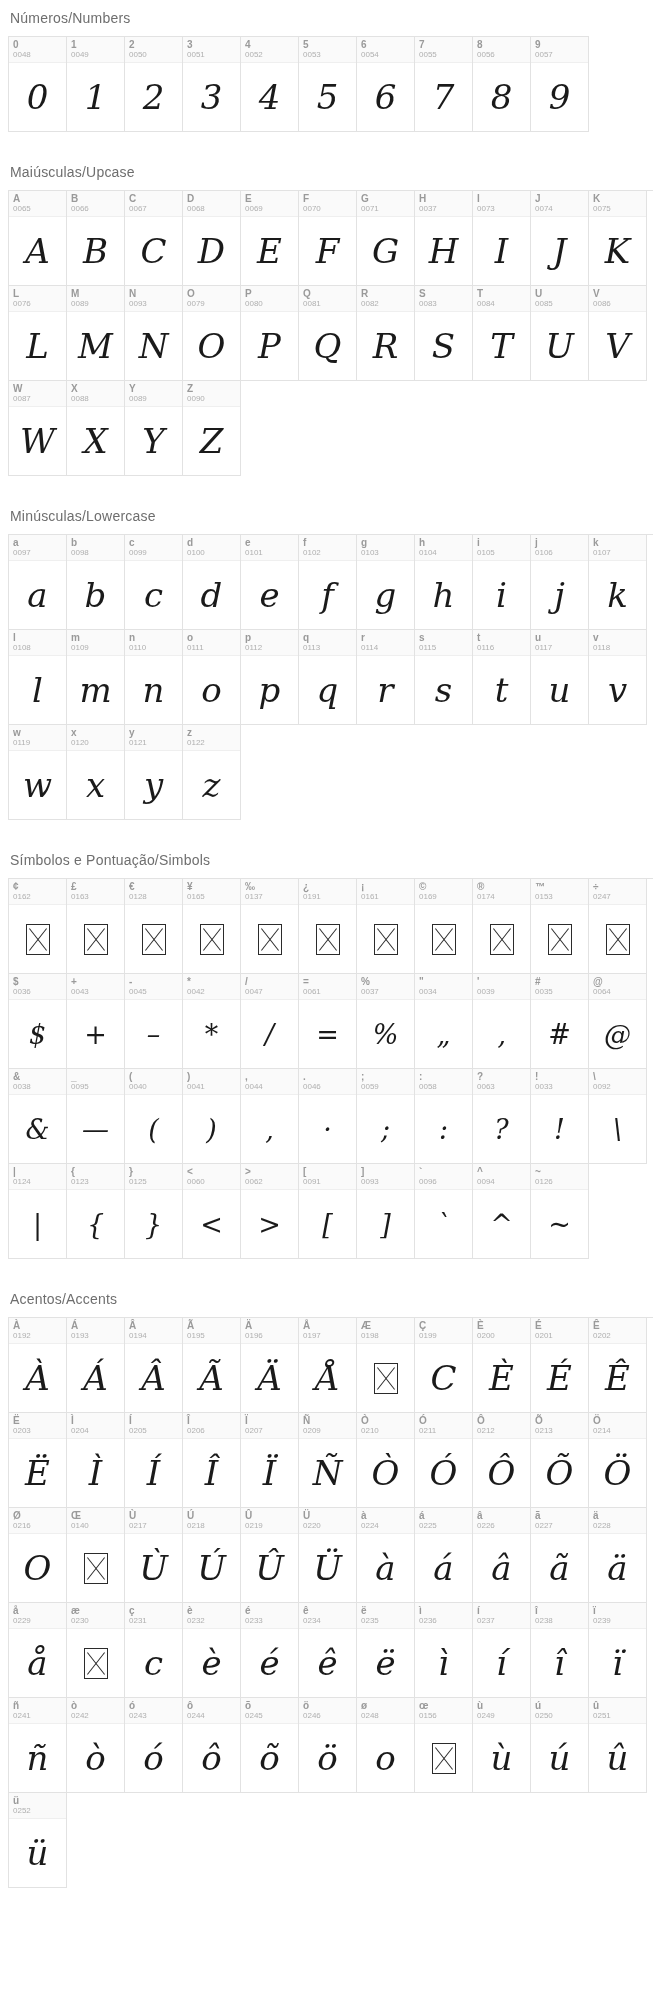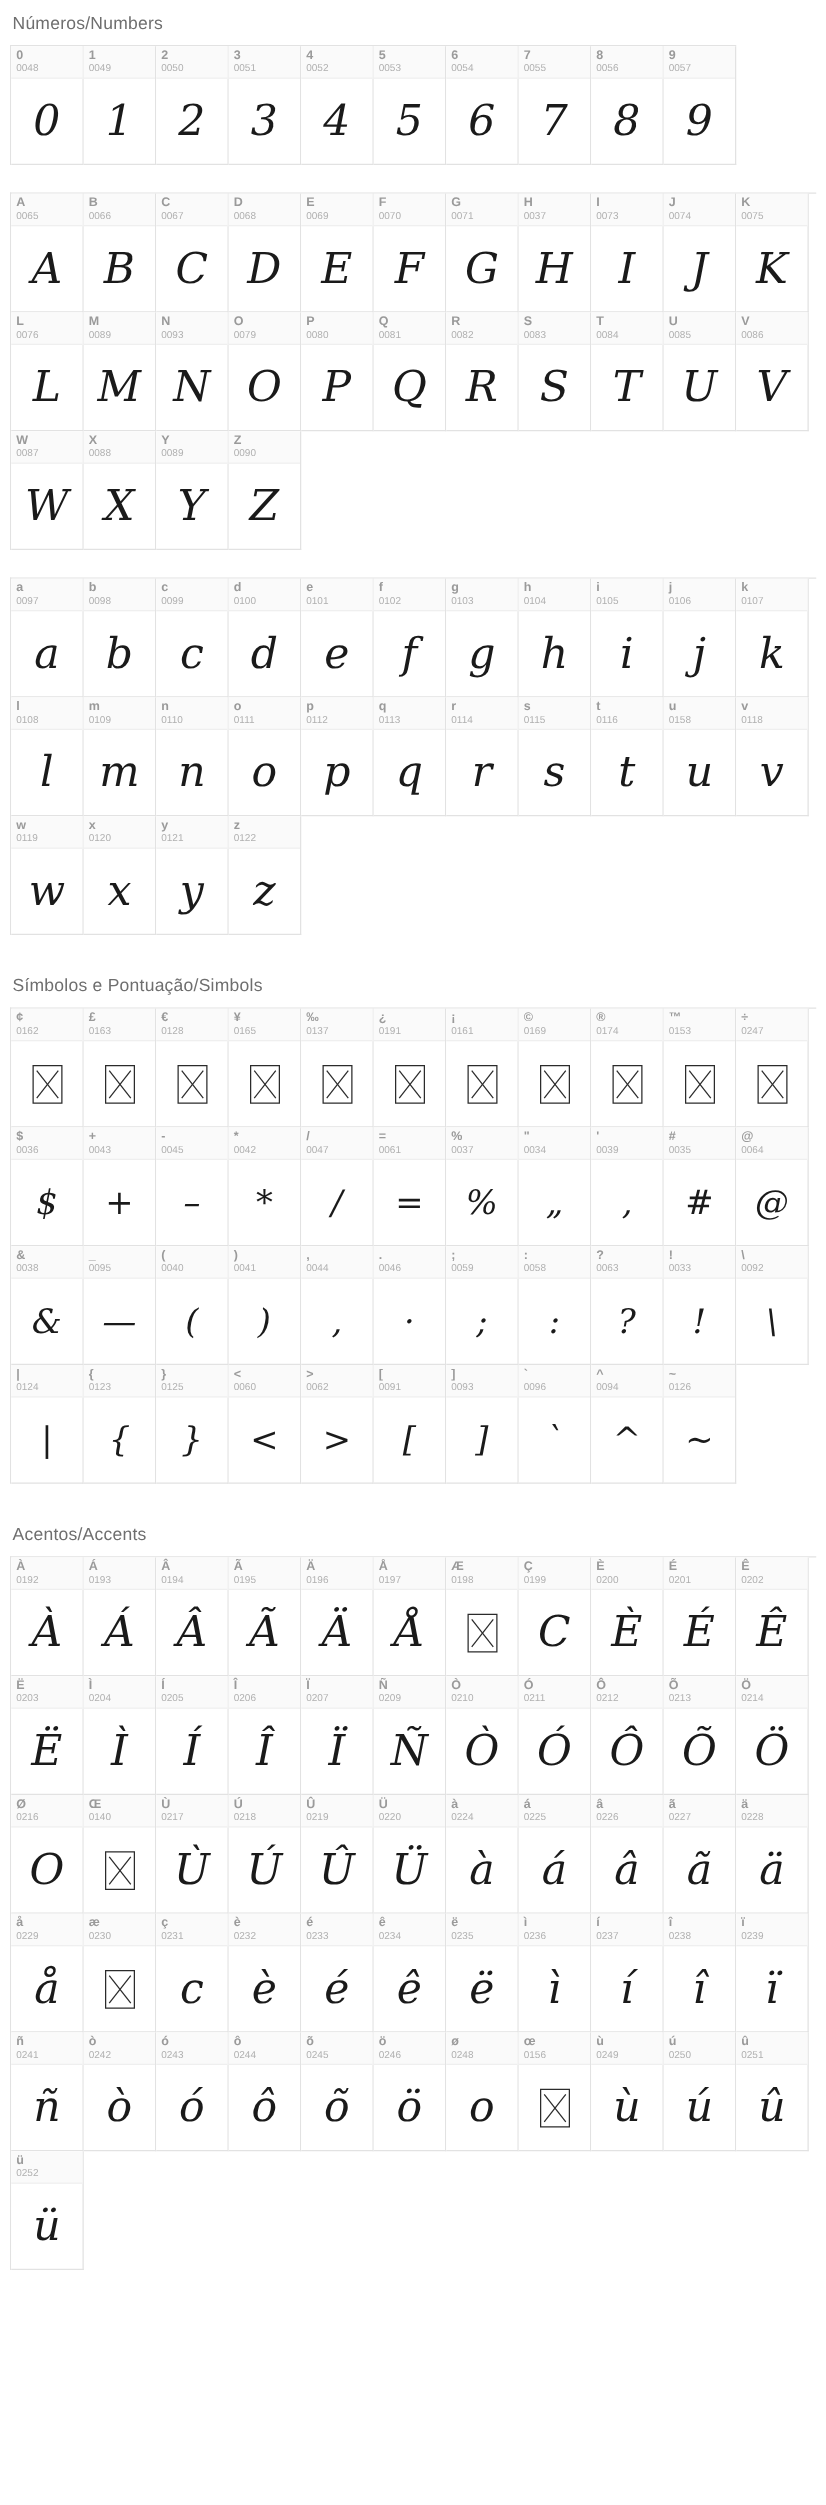--- a/index.html
+++ b/index.html
@@ -190,20 +190,21 @@
         <div class="cell">
           <div class="meta">
             <span class="chr">9</span>
             <span class="code">0057</span>
           </div>
           <div class="glyph">9</div>
         </div>
       </div>
     </div>
     <div class="section">
+      <div class="section-title">Maiúsculas/Upcase</div>
       <div class="grid">
         <div class="cell">
           <div class="meta">
             <span class="chr">A</span>
             <span class="code">0065</span>
           </div>
           <div class="glyph">A</div>
         </div>
         <div class="cell">
           <div class="meta">
@@ -376,20 +377,21 @@
         <div class="cell">
           <div class="meta">
             <span class="chr">Z</span>
             <span class="code">0090</span>
           </div>
           <div class="glyph">Z</div>
         </div>
       </div>
     </div>
     <div class="section">
+      <div class="section-title">Minúsculas/Lowercase</div>
       <div class="grid">
         <div class="cell">
           <div class="meta">
             <span class="chr">a</span>
             <span class="code">0097</span>
           </div>
           <div class="glyph">a</div>
         </div>
         <div class="cell">
           <div class="meta">
@@ -520,21 +522,21 @@
         <div class="cell">
           <div class="meta">
             <span class="chr">t</span>
             <span class="code">0116</span>
           </div>
           <div class="glyph">t</div>
         </div>
         <div class="cell">
           <div class="meta">
             <span class="chr">u</span>
-            <span class="code">0158</span>
+            <span class="code">0117</span>
           </div>
           <div class="glyph">u</div>
         </div>
         <div class="cell">
           <div class="meta">
             <span class="chr">v</span>
             <span class="code">0118</span>
           </div>
           <div class="glyph">v</div>
         </div>

